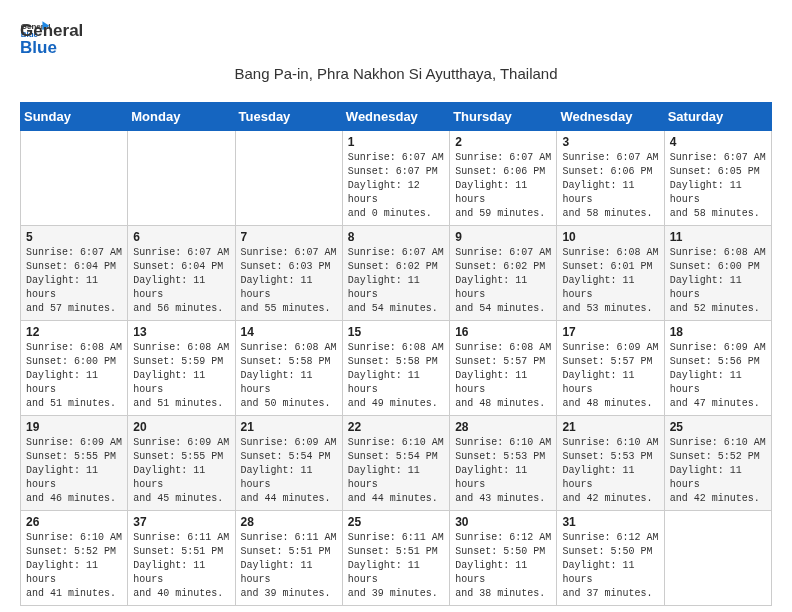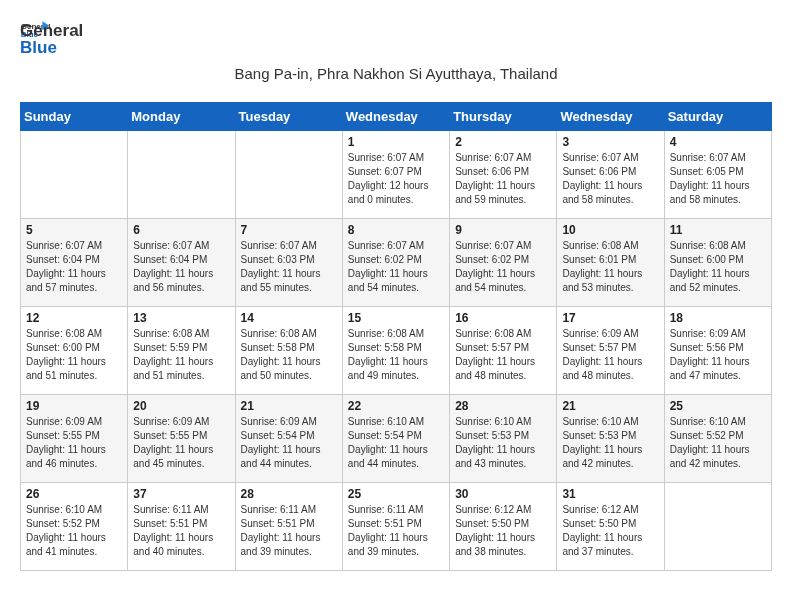--- a/index.html
+++ b/index.html
@@ -72,20 +72,21 @@
     .day-number {
       font-weight: bold;
       font-size: 12px;
       display: block;
       margin-bottom: 2px;
     }
     .cell-content {
       font-size: 10px;
       line-height: 1.4;
       color: #333;
+      font-family: Liberation Mono, monospace;
     }
     .empty-cell {
       background: #fff !important;
     }
   </style>
 </head>
 <body>
 
 <div class="header-logo">
   <div class="logo-area">

